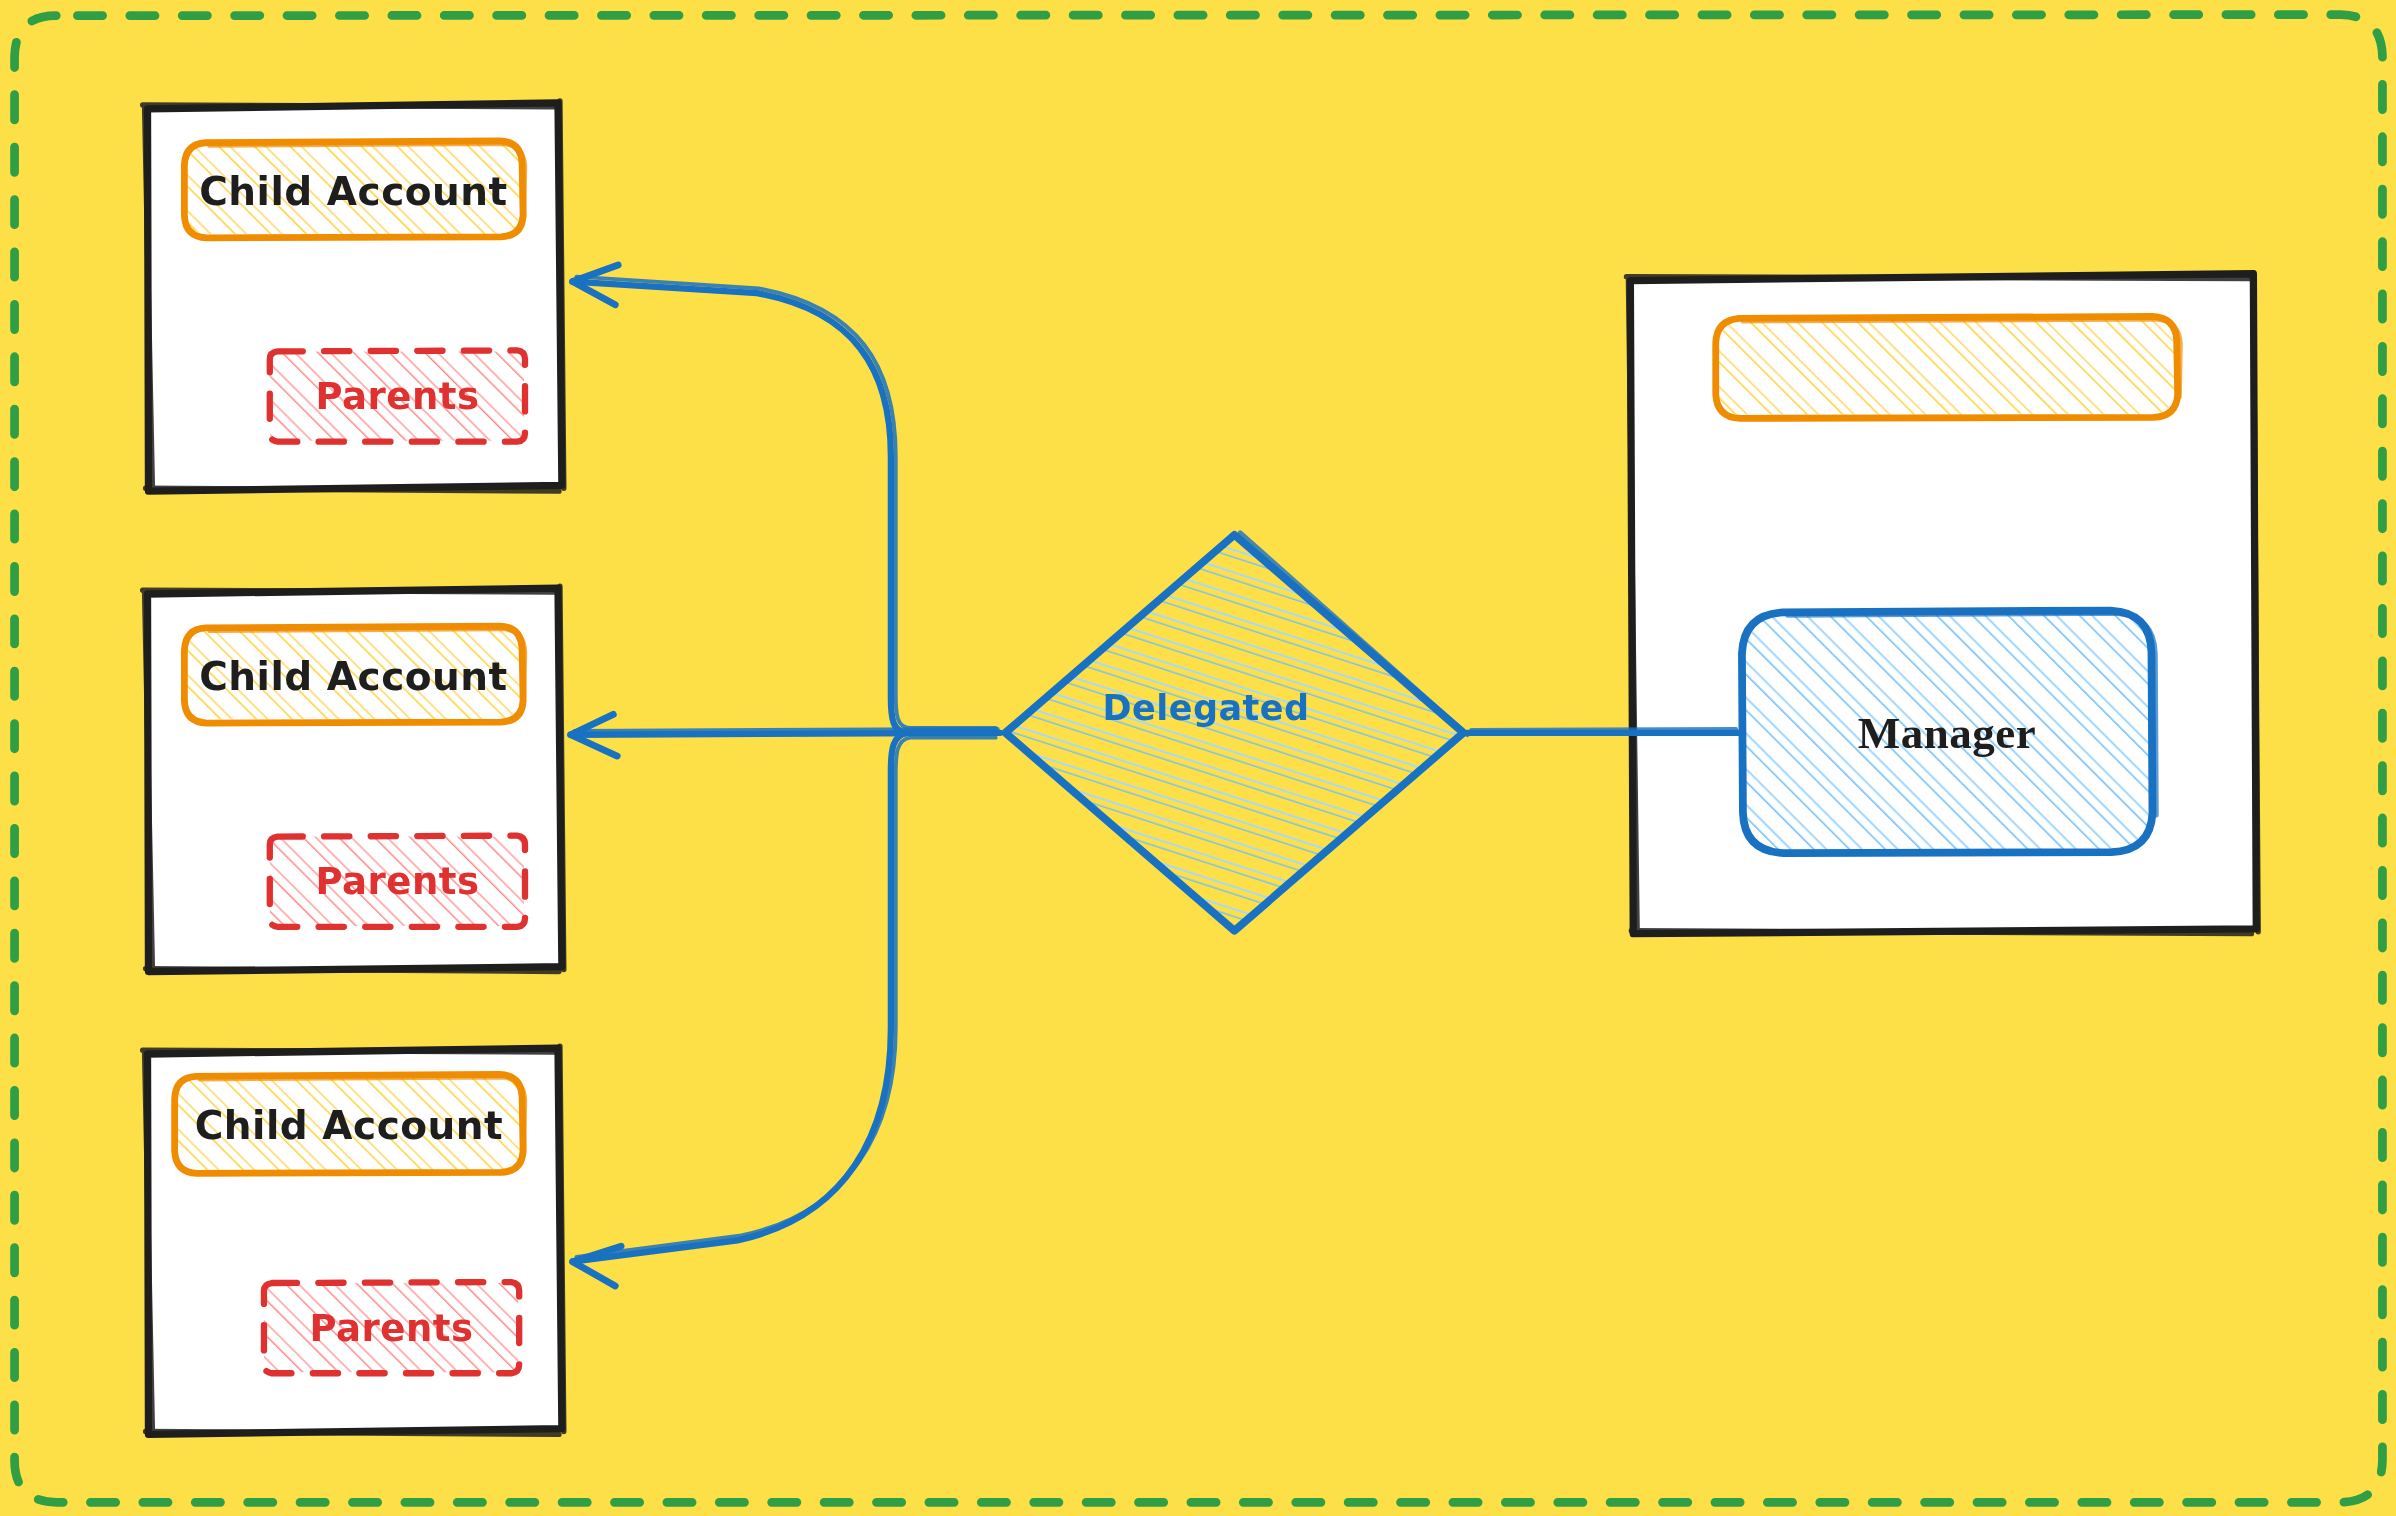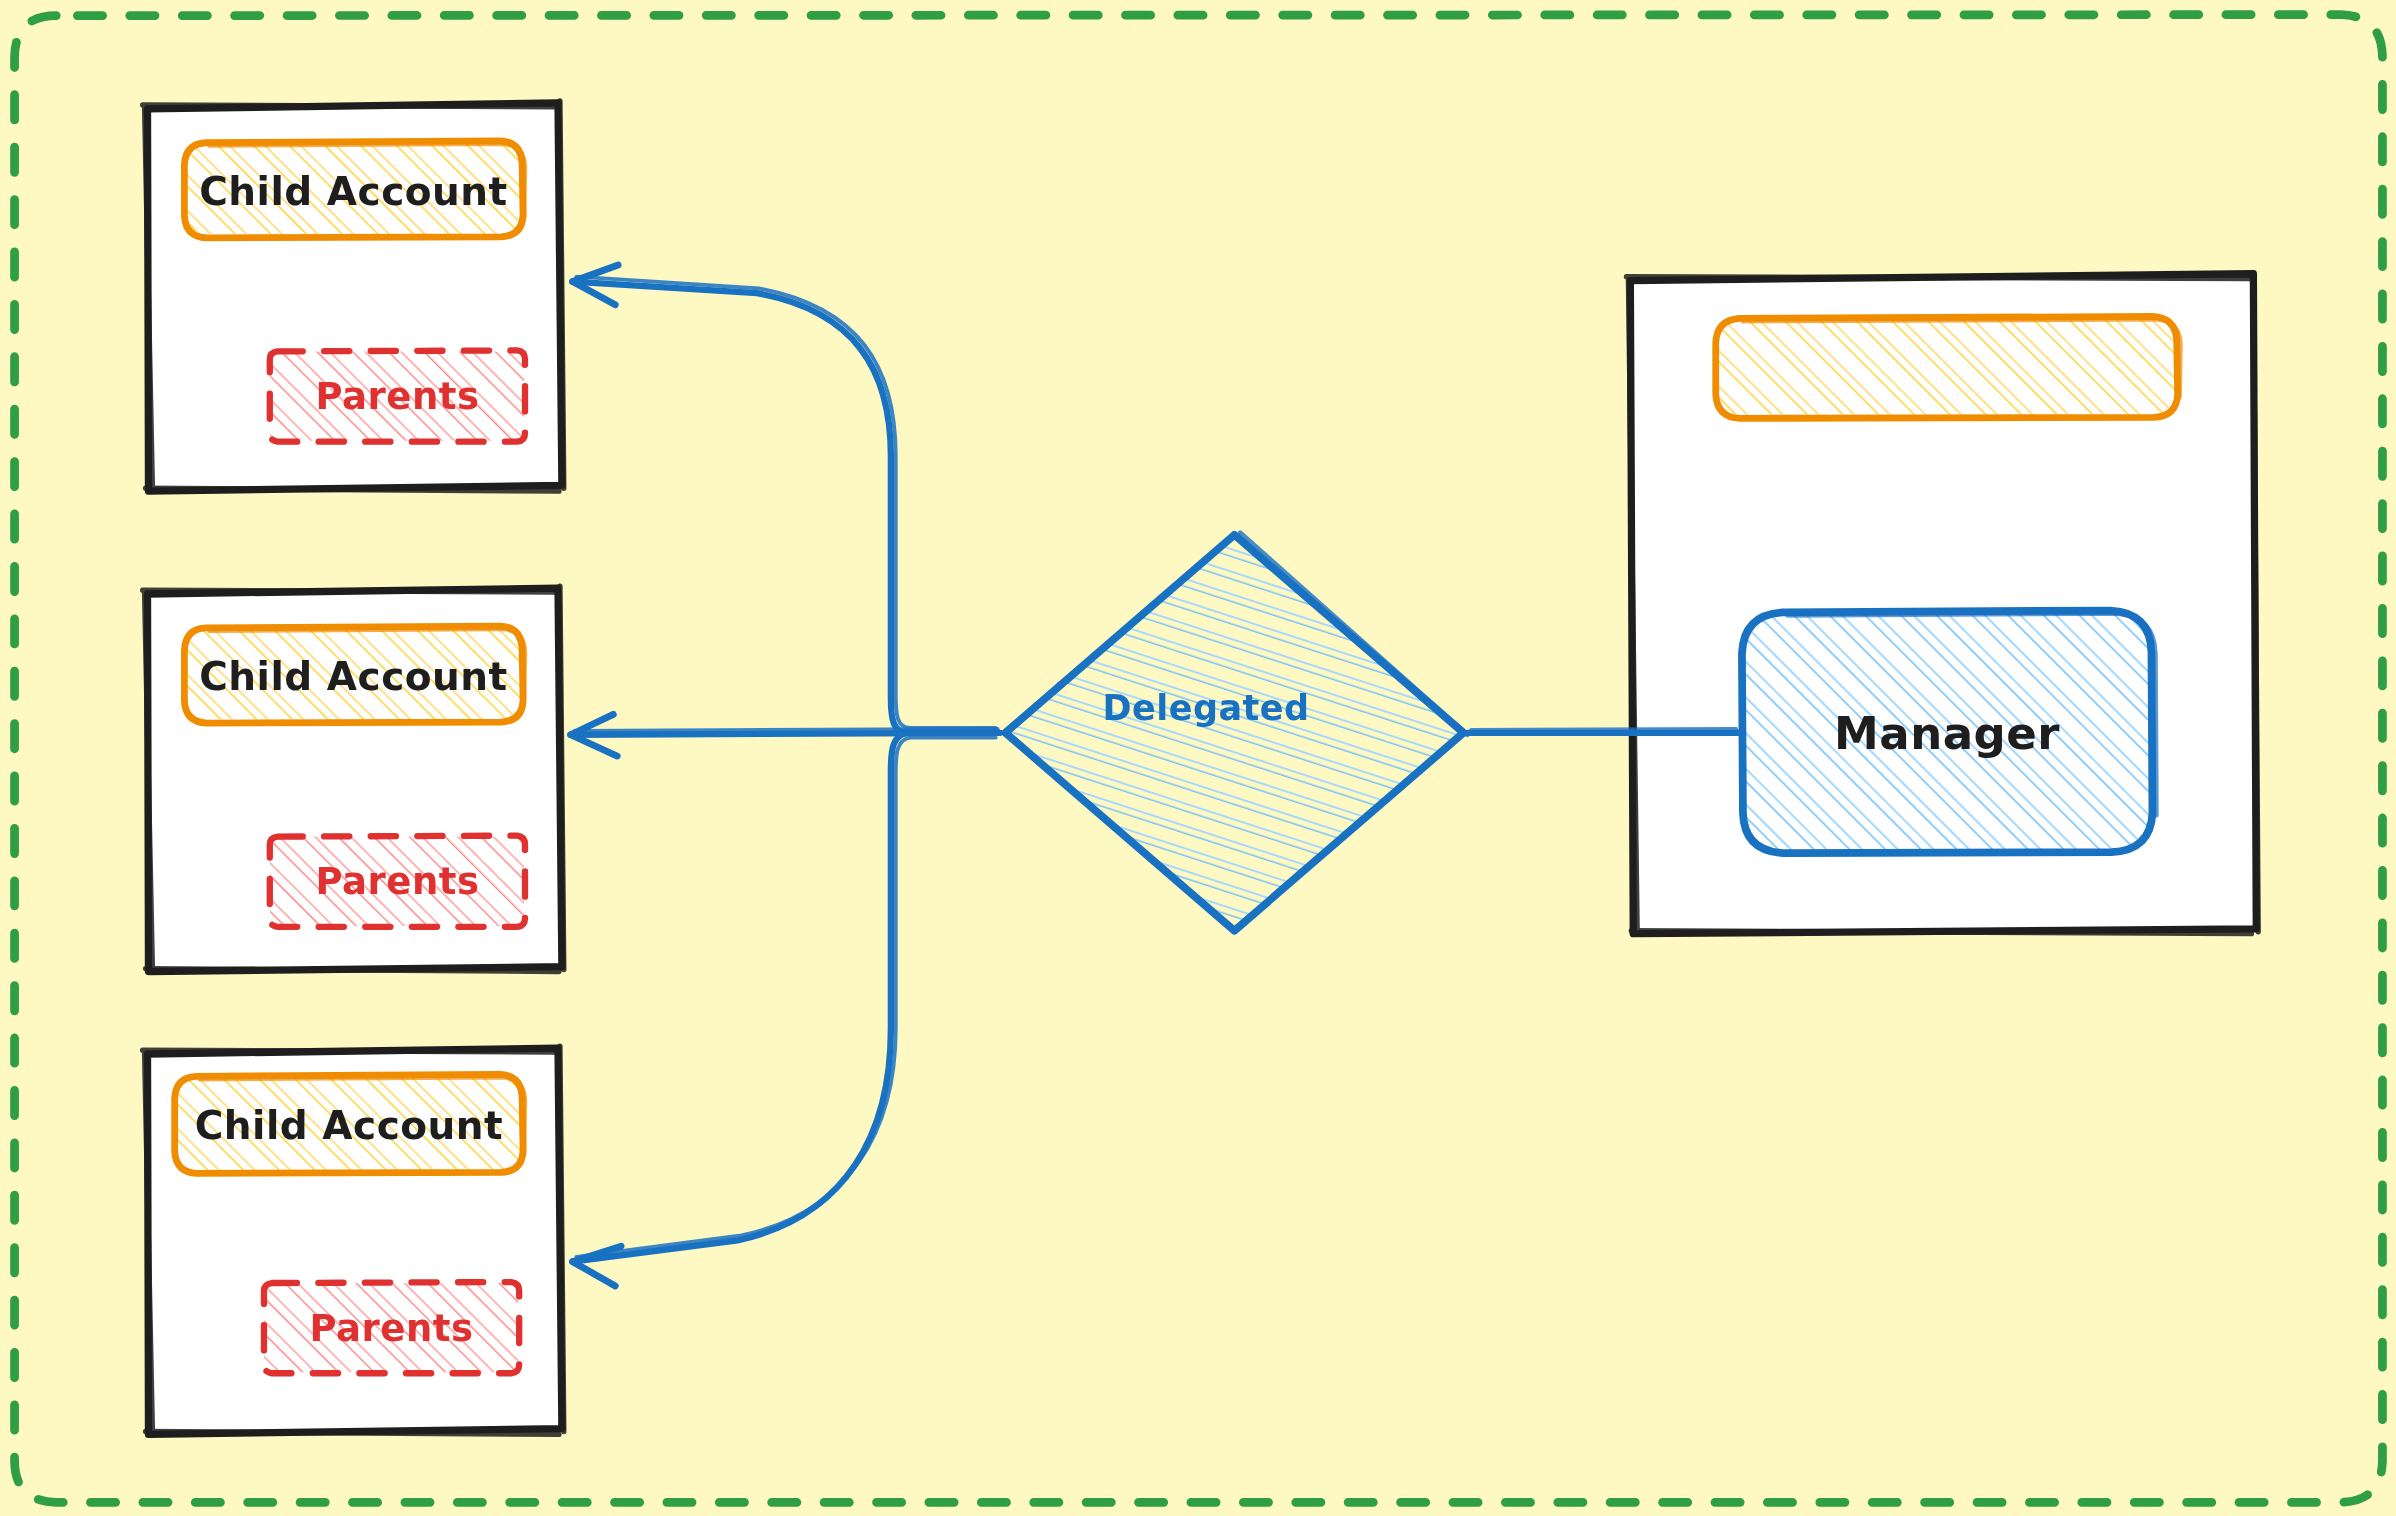--- a/index.html
+++ b/index.html
@@ -11,21 +11,21 @@
   body {
     width: 2397px;
     height: 1517px;
     overflow: hidden;
     font-family: "DejaVu Sans", sans-serif;
   }
   #canvas {
     position: relative;
     width: 2397px;
     height: 1517px;
-    background: #fef9c3;
+    background: #fde047;
   }
   #canvas svg.layer {
     position: absolute;
     top: 0;
     left: 0;
     width: 2397px;
     height: 1517px;
     overflow: visible;
   }
   .label {
@@ -194,16 +194,16 @@
 
   <div class="label label-red" style="left:270px; top:836px; width:255px; height:90px; font-size:37px;">Parents</div>
 
   <div class="label label-dark" style="left:175px; top:1077px; width:348px; height:96px; font-size:39px;">Child Account</div>
 
   <div class="label label-red" style="left:264px; top:1283px; width:255px; height:90px; font-size:37px;">Parents</div>
 
   <div class="label label-blue" style="left:1041px; top:684px; width:330px; height:47px; font-size:35px;">Delegated</div>
 
 
-  <div class="label label-dark" style="left:1742px; top:613px; width:410px; height:240px; font-size:45px;">Manager</div>
+  <div class="label label-dark" style="left:1742px; top:613px; width:410px; height:240px; font-size:45px;font-family:Liberation Serif, serif;">Manager</div>
 
 </div>
 
 
 </body></html>

